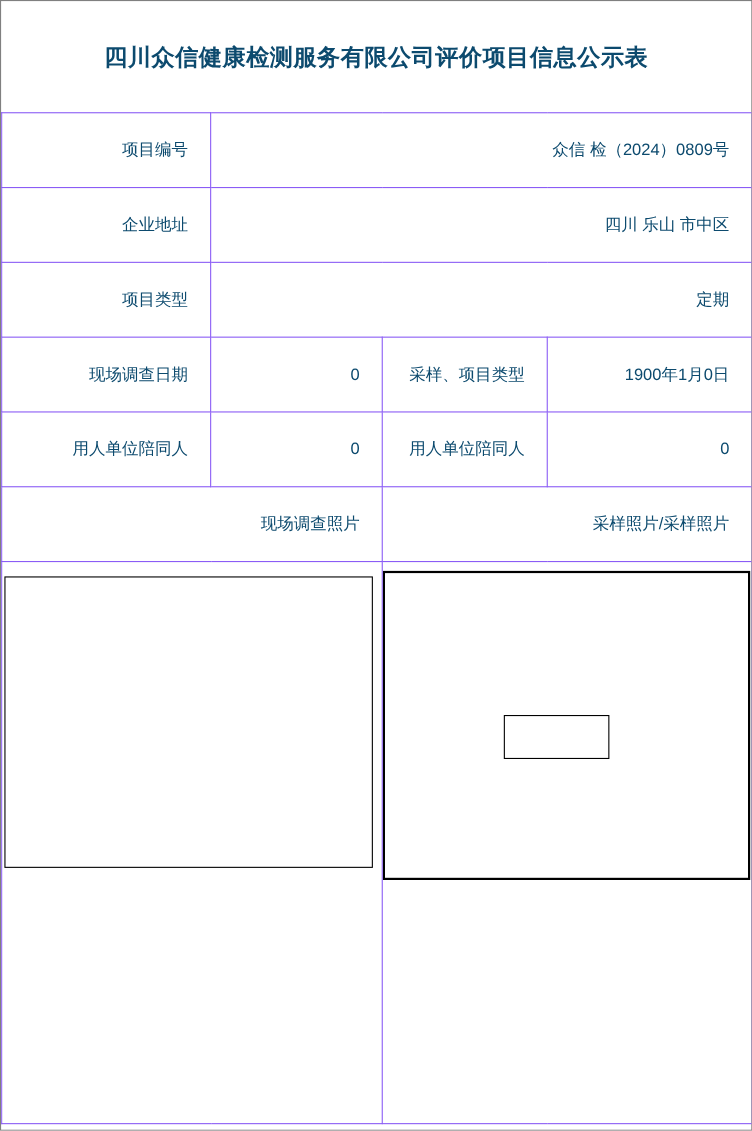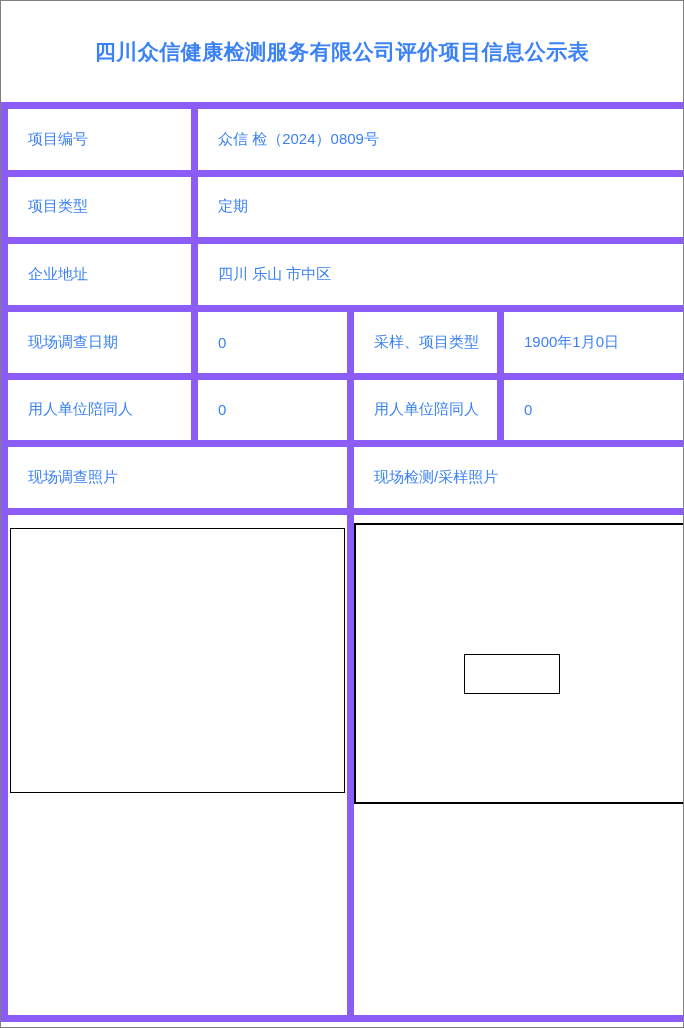--- a/index.html
+++ b/index.html
@@ -4,42 +4,42 @@
 <style>
   html, body { margin: 0; padding: 0; background: #e8e8e8; }
   .page {
     position: relative;
     width: 684px;
     height: 1028px;
     background: #ffffff;
     border: 1px solid #808080;
     box-sizing: border-box;
     font-family: "Liberation Sans", sans-serif;
-    color: #3b82f6;
+    color: #0c4a6e;
     overflow: hidden;
   }
   .doc-title {
     height: 101px;
     display: flex;
     align-items: center;
     justify-content: center;
     font-size: 21px;
     font-weight: bold;
     letter-spacing: 0.5px;
     white-space: nowrap;
   }
   table.info-table {
     border-collapse: collapse;
     table-layout: fixed;
     width: 682px;
     height: 920px;
   }
   table.info-table td {
-    border: 7px solid #8b5cf6;
-    text-align: left;
+    border: 1px solid #8b5cf6;
+    text-align: right;
     vertical-align: middle;
     font-size: 15px;
     padding: 0 20px;
     overflow: hidden;
     white-space: nowrap;
   }
   tr.r-std   { height: 52px; }
   tr.r-photos{ height: 390px; }
   td.photo-cell {
     position: relative;
@@ -79,27 +79,27 @@
     </colgroup>
 
     <tbody>
         <tr class="r-std">
       <td>项目编号</td>
       <td colspan="3">众信 检（2024）0809号</td>
     </tr>
 
 
     <tr class="r-std">
-      <td>项目类型</td>
-      <td colspan="3">定期</td>
+      <td>企业地址</td>
+      <td colspan="3">四川 乐山 市中区</td>
     </tr>
 
     <tr class="r-std">
-      <td>企业地址</td>
-      <td colspan="3">四川 乐山 市中区</td>
+      <td>项目类型</td>
+      <td colspan="3">定期</td>
     </tr>
 
 
 
 
     <tr class="r-std">
       <td>现场调查日期</td>
       <td>0</td>
       <td>采样、项目类型</td>
       <td>1900年1月0日</td>
@@ -107,21 +107,21 @@
 
     <tr class="r-std">
       <td>用人单位陪同人</td>
       <td>0</td>
       <td>用人单位陪同人</td>
       <td>0</td>
     </tr>
 
     <tr class="r-std">
       <td colspan="2">现场调查照片</td>
-      <td colspan="2">现场检测/采样照片</td>
+      <td colspan="2">采样照片/采样照片</td>
     </tr>
 
     <tr class="r-photos">
       <td colspan="2" class="photo-cell">
         <div class="frame frame-left"></div>
       </td>
       <td colspan="2" class="photo-cell">
         <div class="frame frame-right">
           <div class="inner-rect"></div>
         </div>

